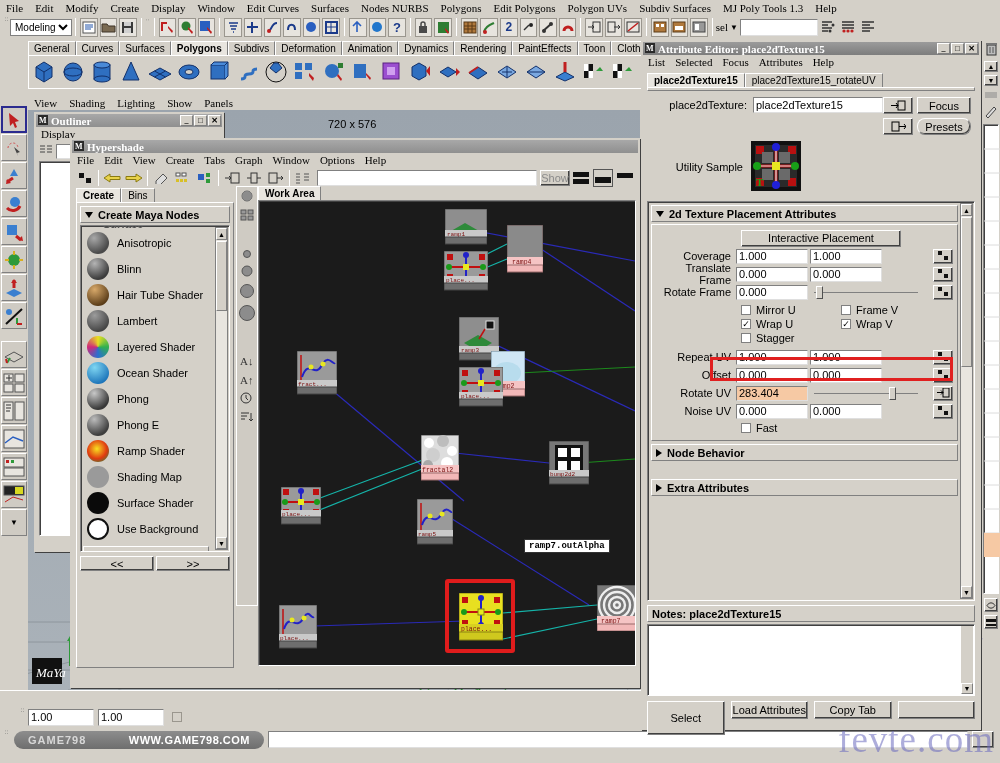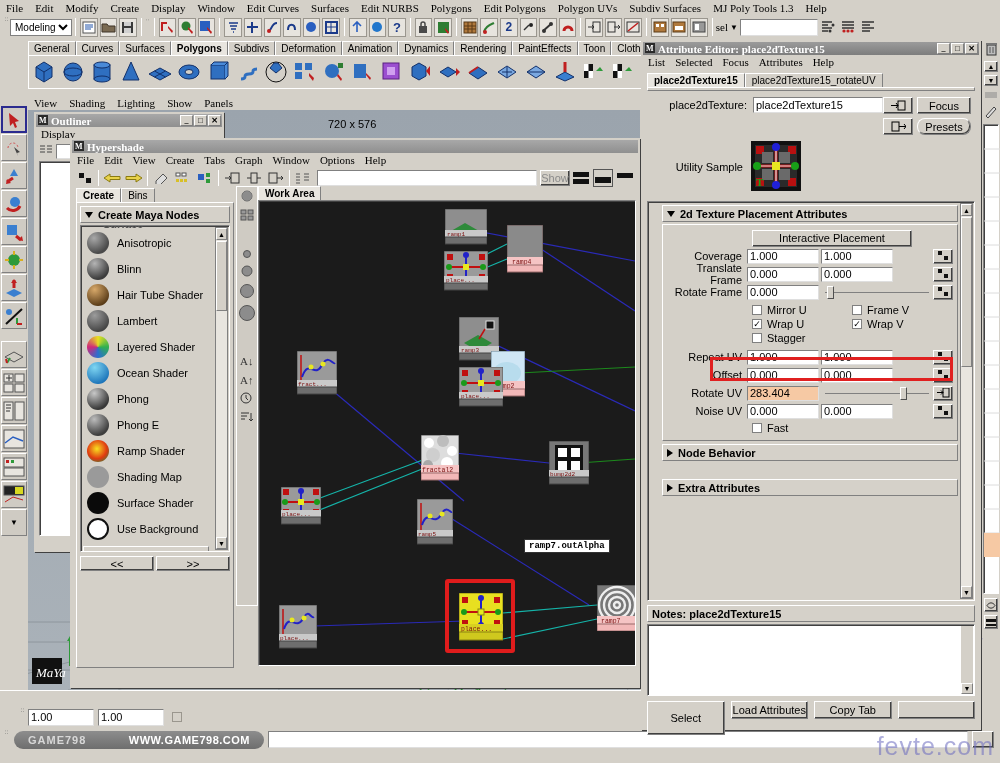--- a/index.html
+++ b/index.html
@@ -146,39 +146,39 @@
               border-right-color:#808080;border-bottom-color:#808080;
               display:flex;align-items:center;justify-content:center;font-size:7px; }
 
   
   #timefields { left:0; top:706px; width:1000px; height:22px; display:flex; align-items:center; padding-left:20px; }
   #cmdline { left:0; top:728px; width:1000px; height:22px; display:flex; align-items:center; padding-left:4px; }
   #watermark-game {
     height:18px; border-radius:9px; background:linear-gradient(#8d8d8d,#6e6e6e);
     display:flex; align-items:center; color:#e8e8e8; font-weight:bold; font-size:11px;
   }
-  #wm-fevte { right:6px; bottom:2px; font-family:Liberation Sans, sans-serif;
-              font-size:25px; color:#6b6bbf; opacity:.55; letter-spacing:1px; }
+  #wm-fevte { right:6px; bottom:2px; font-family:Liberation Serif, serif;
+              font-size:37px; color:#6b6bbf; opacity:.55; letter-spacing:1px; }
   .wm-bird { opacity:.45; }
 
   .ticks { writing-mode:vertical-rl; font-size:6px; color:#6d6d6d; letter-spacing:1px; }
 </style>
 </head>
 <body>
 
 <div class="abs" id="menubar">
   <span class="mi">File</span>
   <span class="mi">Edit</span>
   <span class="mi">Modify</span>
   <span class="mi">Create</span>
   <span class="mi">Display</span>
   <span class="mi">Window</span>
   <span class="mi">Edit Curves</span>
   <span class="mi">Surfaces</span>
-  <span class="mi">Edit NURBS</span>
+  <span class="mi">Nodes NURBS</span>
   <span class="mi">Polygons</span>
   <span class="mi">Edit Polygons</span>
   <span class="mi">Polygon UVs</span>
   <span class="mi">Subdiv Surfaces</span>
   <span class="mi">MJ Poly Tools 1.3</span>
   <span class="mi">Help</span>
 </div>
 
 <div class="abs" id="statusline">
   <div class="ticks" style="width:6px;height:20px;">::</div>
@@ -1273,21 +1273,21 @@
         <circle cx="6" cy="25" r="4" fill="#18a018"></circle>
           <circle cx="44" cy="25" r="4" fill="#18a018"></circle>
         <rect x="21" y="21" width="8" height="8" fill="#e8e820"></rect>
         <text x="5" y="45" font-size="11" fill="#18a018" font-family="'Liberation Serif',serif" font-weight="bold">T</text>
       </svg>
     </span>
   </div>
 
   <div class="sunken" style="margin:8px 4px 0 4px;height:400px;position:relative;background:#d4d0c8;overflow:hidden;">
 
-    <div style="padding:3px 16px 3px 14px;">
+    <div style="padding:3px 16px 3px 3px;">
       <div class="bar-hdr">
         <span class="tri"></span>
         <span>2d Texture Placement Attributes</span>
       </div>
 
       <div class="grp" style="padding:5px 4px;margin-top:2px;">
         <div class="ae-row" style="justify-content:flex-start;">
           <span style="width:85px"></span>
           <div class="btn" style="width:160px;height:17px;">Interactive Placement</div>
         </div>

